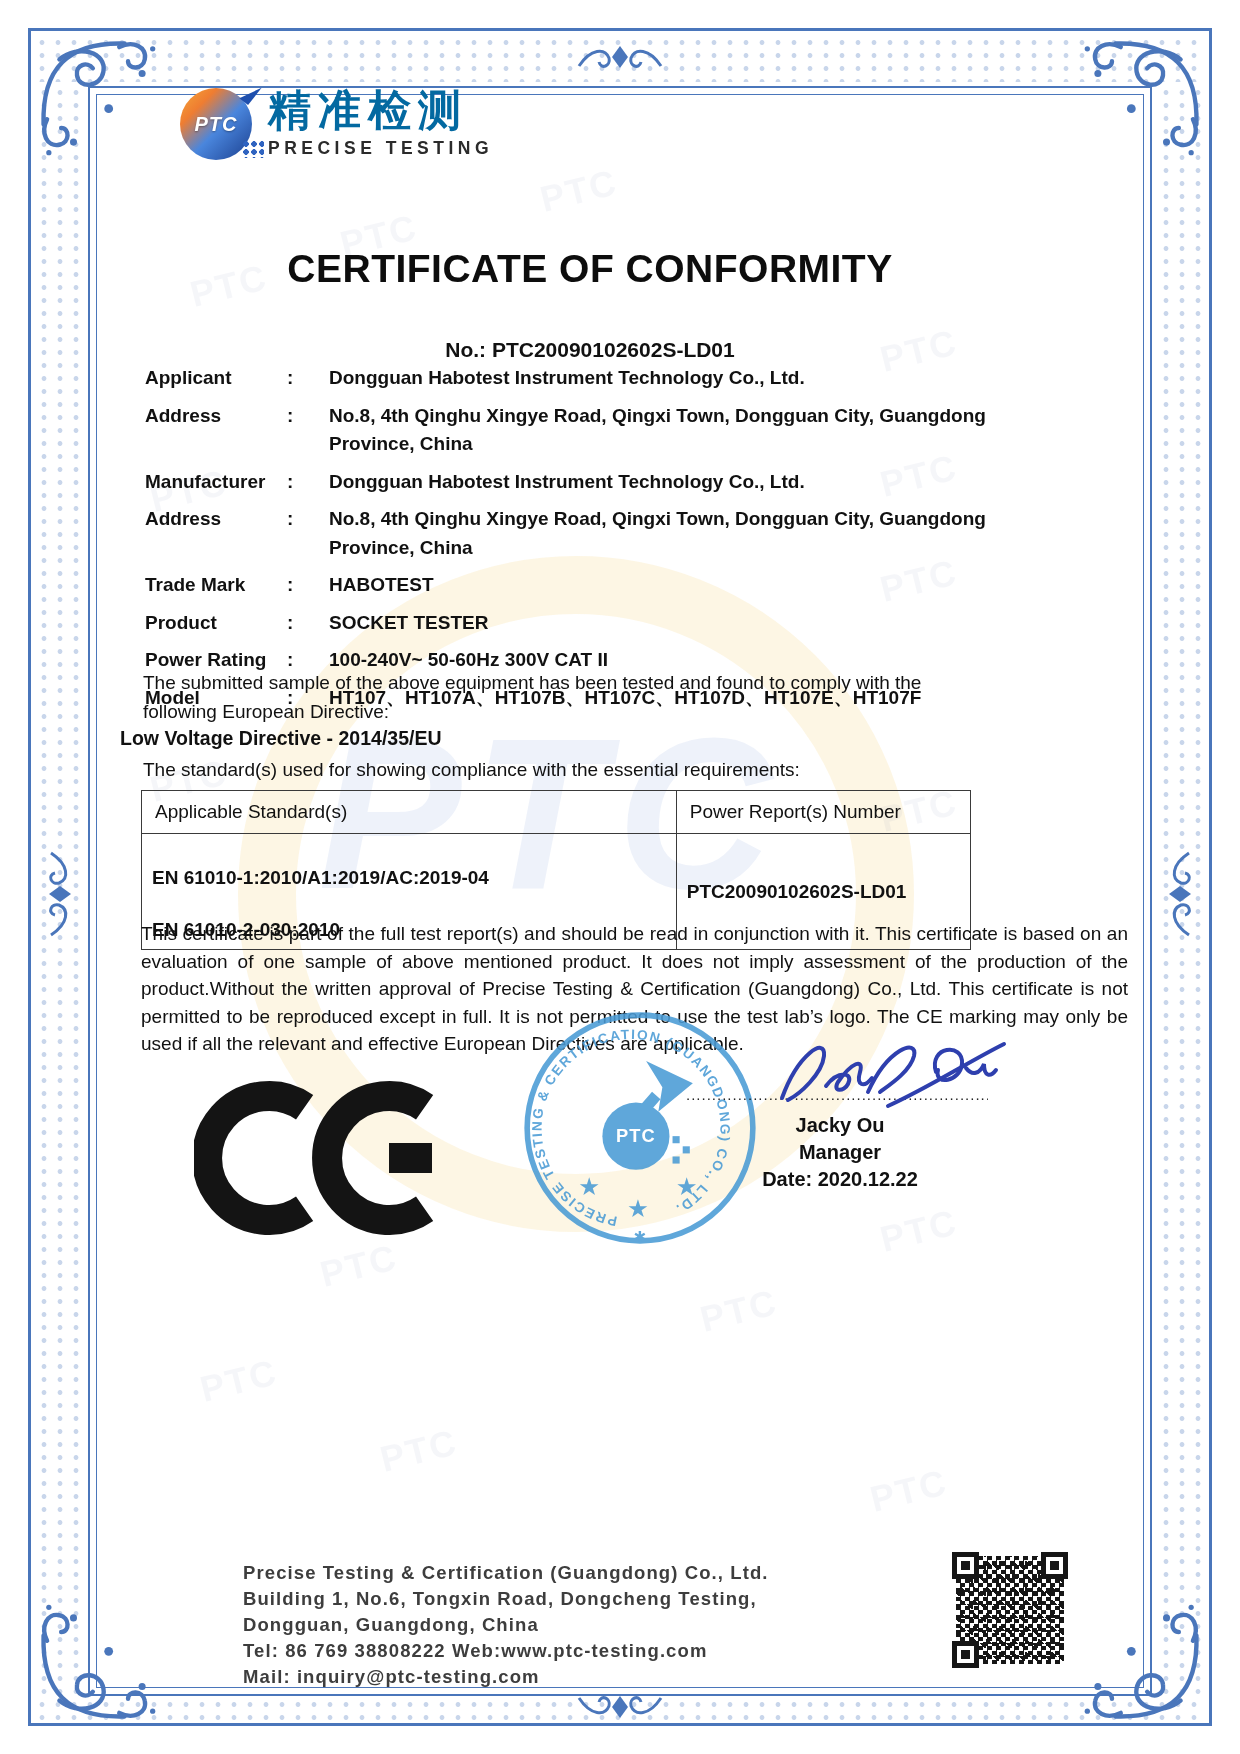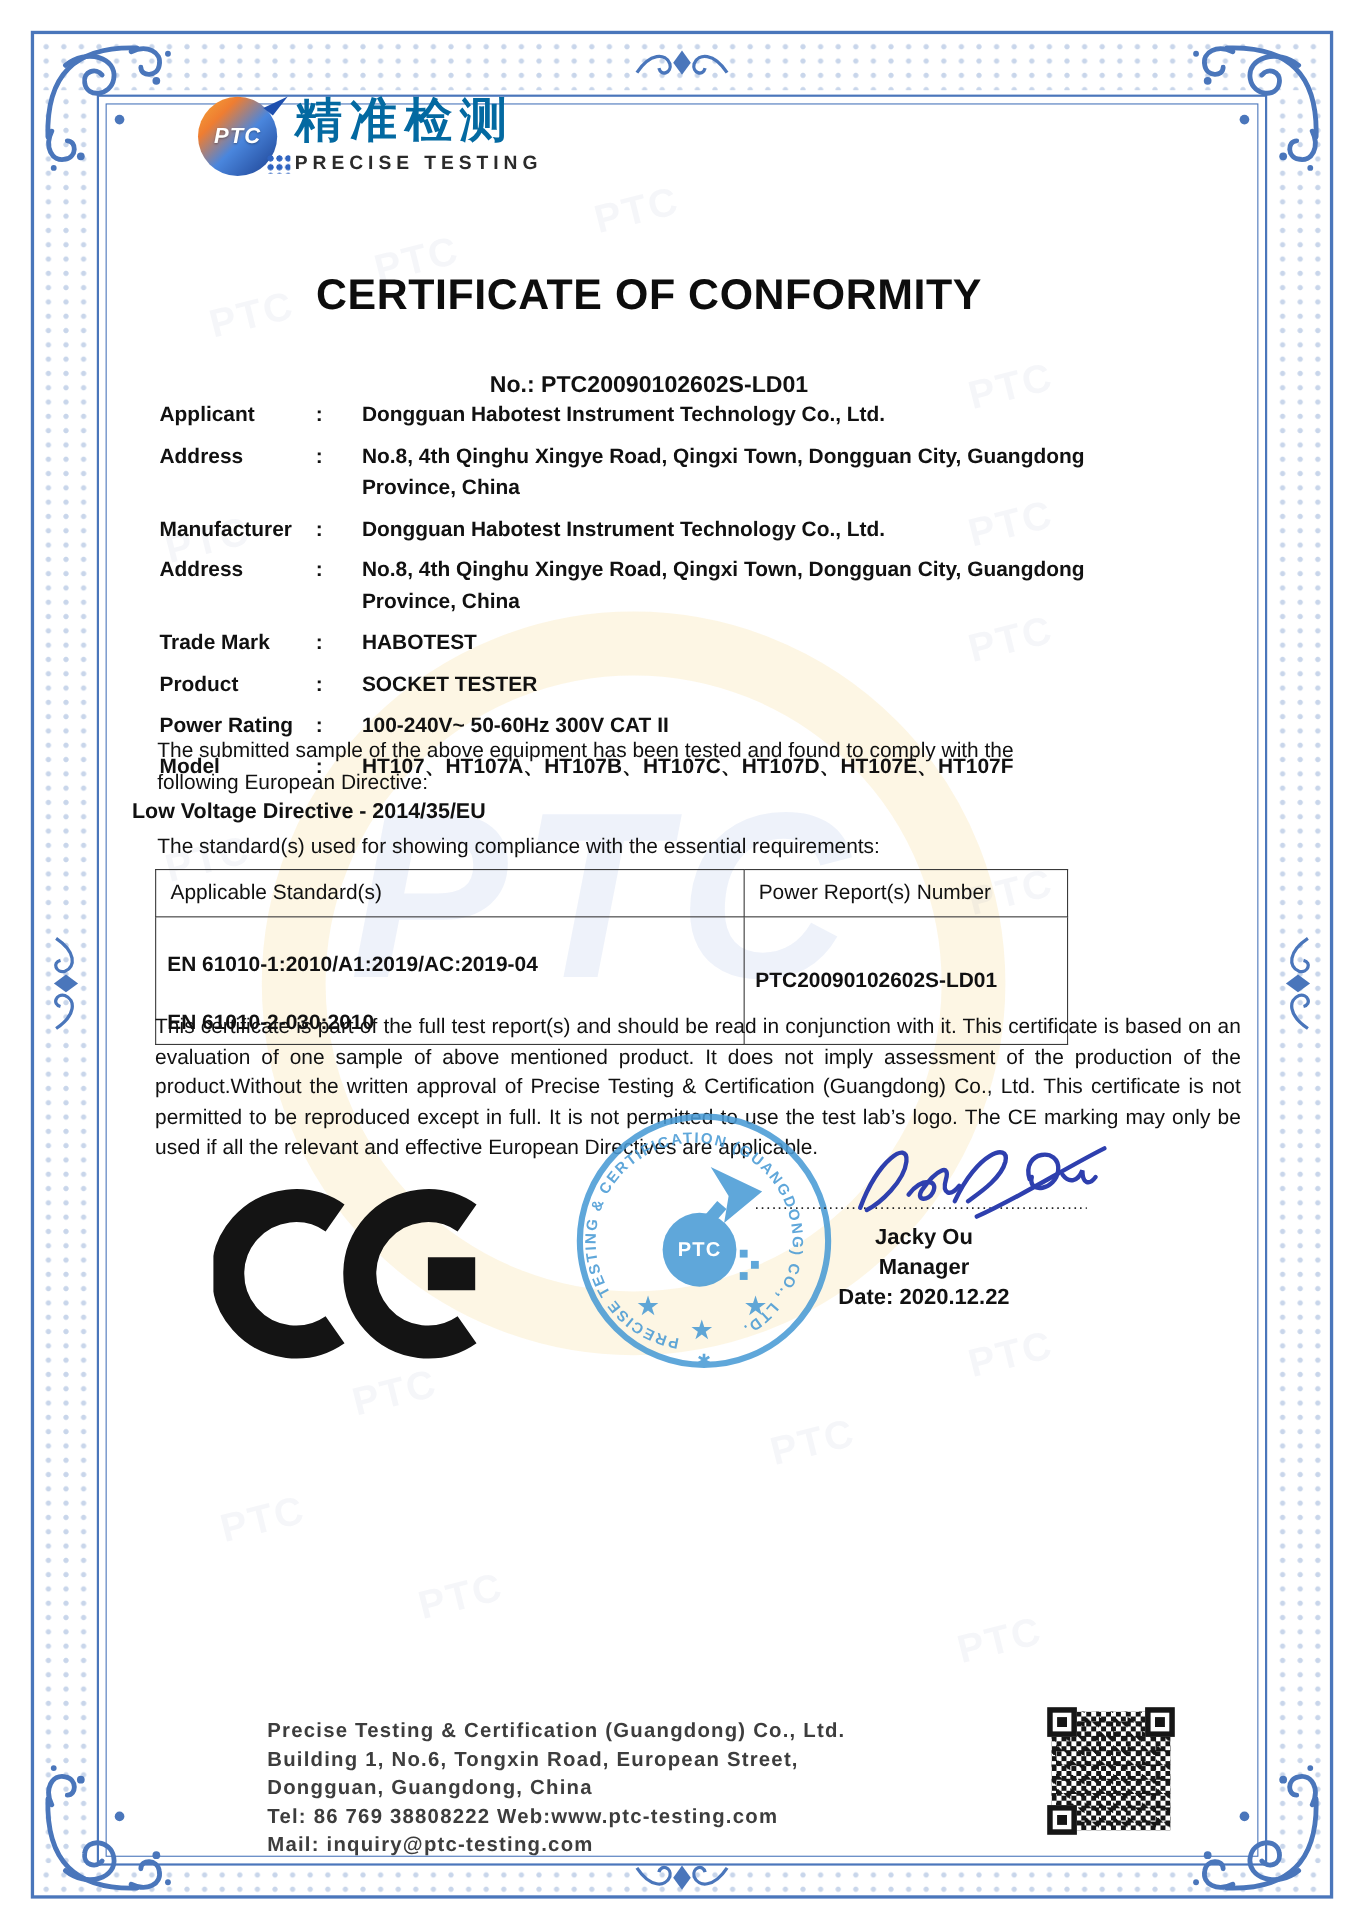--- a/index.html
+++ b/index.html
@@ -342,21 +342,21 @@
 
   <div class="dots">................................................................</div>
   <div class="sigblock">
     <div>Jacky Ou</div>
     <div>Manager</div>
     <div>Date: 2020.12.22</div>
   </div>
 
   <div class="footer">
     <div>Precise Testing &amp; Certification (Guangdong) Co., Ltd.</div>
-    <div>Building 1, No.6, Tongxin Road, European Street,</div>
+    <div>Building 1, No.6, Tongxin Road, Dongcheng Testing,</div>
     <div>Dongguan, Guangdong, China</div>
     <div>Tel: 86 769 38808222   Web:www.ptc-testing.com</div>
     <div>Mail: inquiry@ptc-testing.com</div>
   </div>
 
   <div class="qr">
     <div class="noise"></div>
     <div class="f ftl"></div>
     <div class="f ftr"></div>
     <div class="f fbl"></div>

